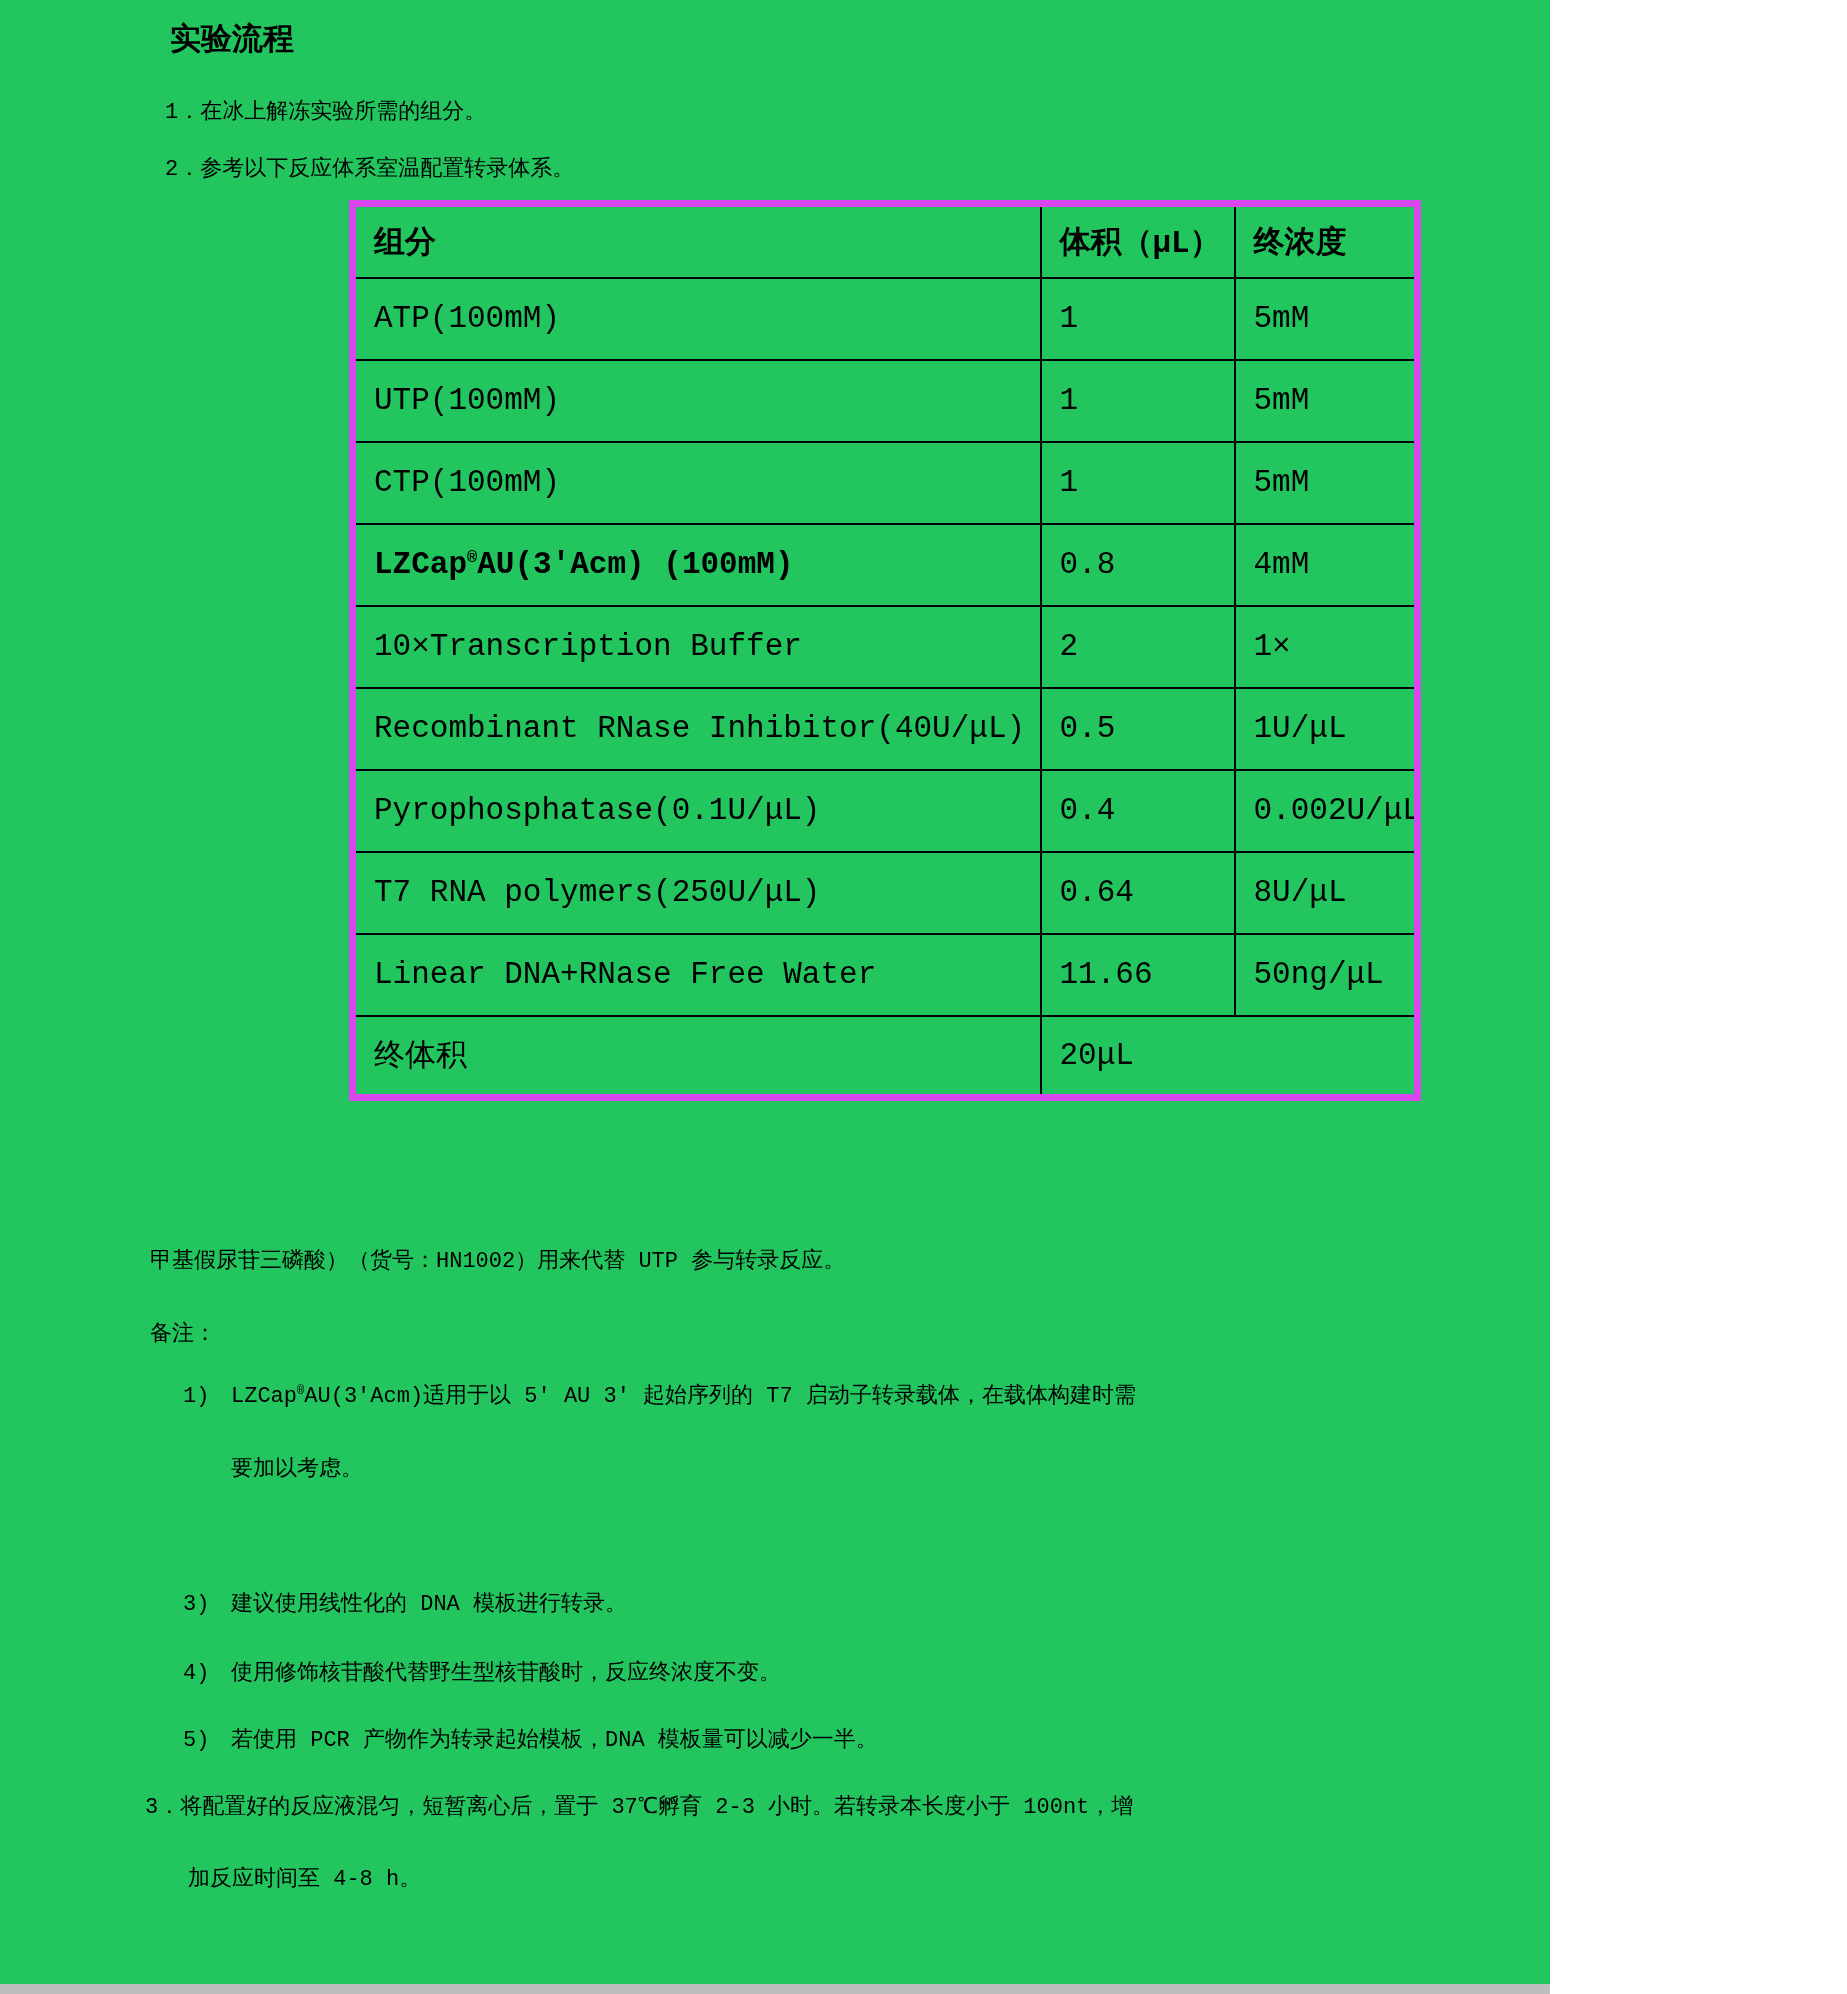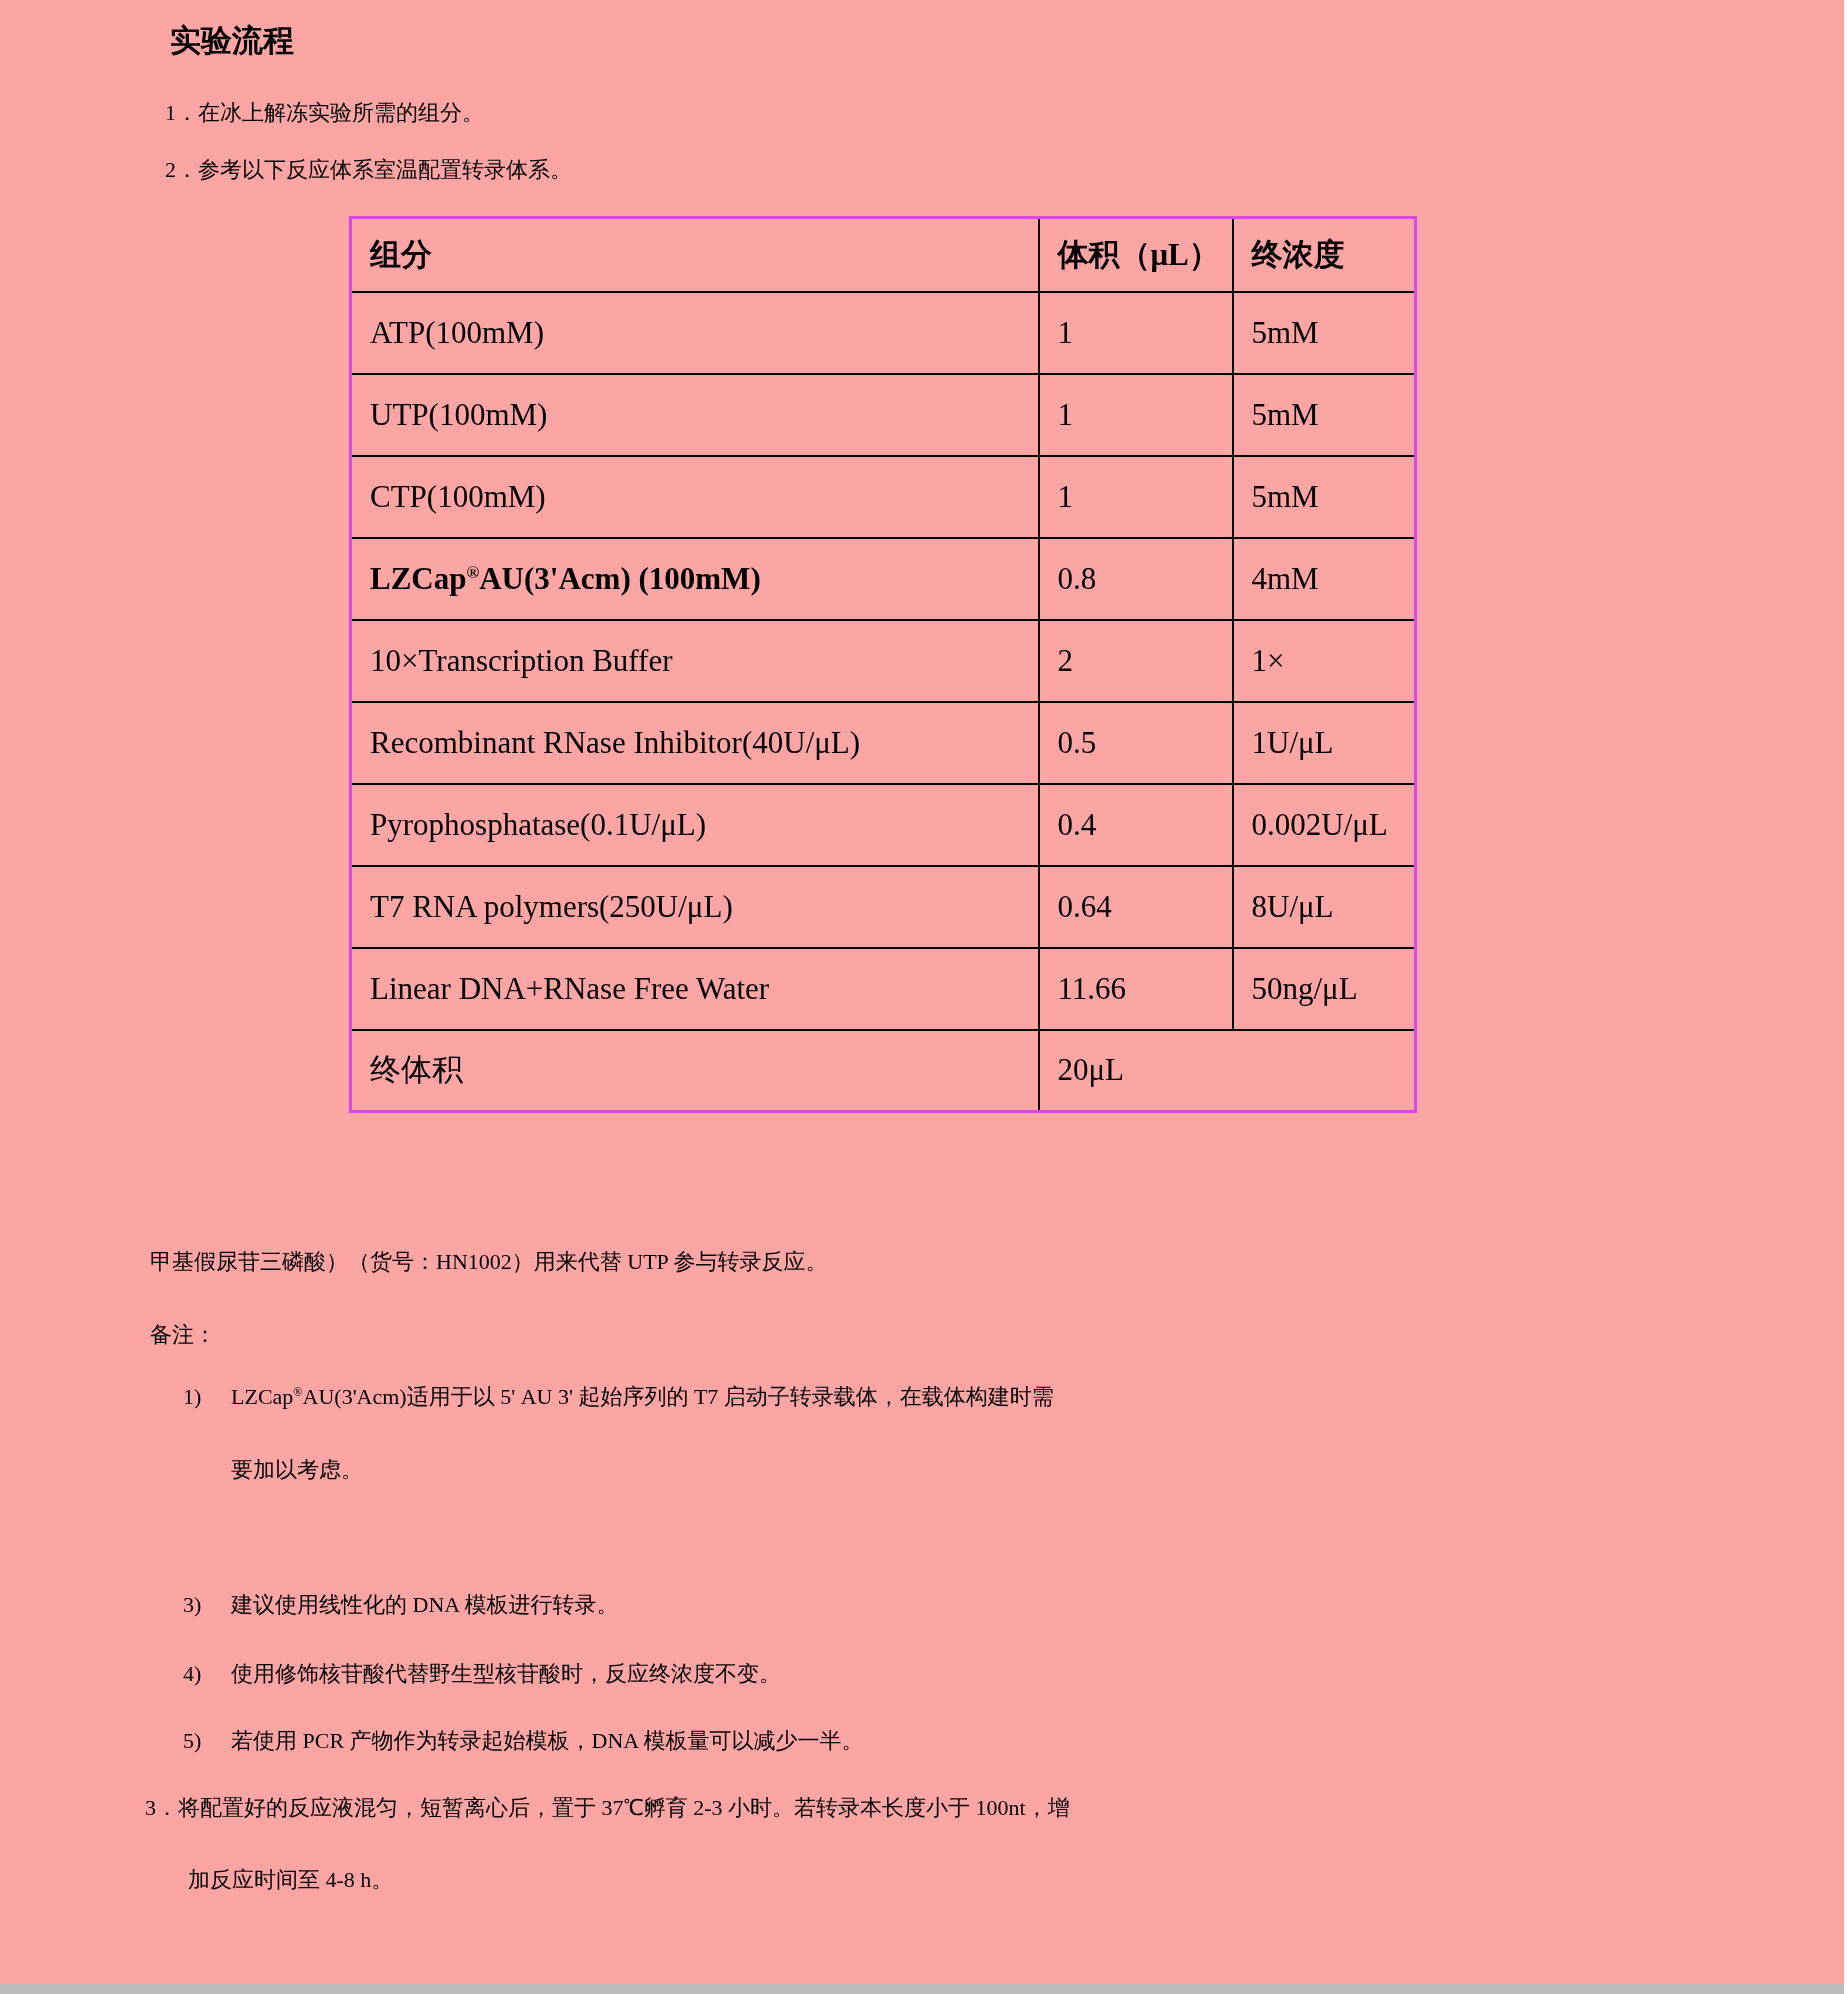--- a/index.html
+++ b/index.html
@@ -1,33 +1,32 @@
 <!DOCTYPE html>
 <html style="font-size:12px"><head>
 <meta charset="utf-8">
 <style>
   html,body {margin:0; padding:0;}
   .page {
     position:relative;
-    width:1844px;
+    width:1550px;
     height:1995px;
-    background:#fca5a5;
+    background:#22c55e;
     color:#000;
-    font-family:Liberation Serif, serif;
+    font-family:Liberation Mono, monospace;
     overflow:hidden;
   }
   .abs {position:absolute; white-space:nowrap; line-height:1.25;}
   .title {font-size:31px; font-weight:bold;}
   .body-text {font-size:22px;}
   table.reaction {
     position:absolute; left:349px; top:200px;
     width:1065px; table-layout:fixed;
     border-collapse:collapse;
-    border:3px solid #d946ef;
-    margin-top:16px;
+    border:7px solid #d946ef;
   }
   table.reaction th, table.reaction td {
     border:2.2px solid #000;
     font-size:31px;
     text-align:left;
     vertical-align:middle;
     padding:0 4.5px 0 18px;
     white-space:nowrap;
     overflow:hidden;
   }

